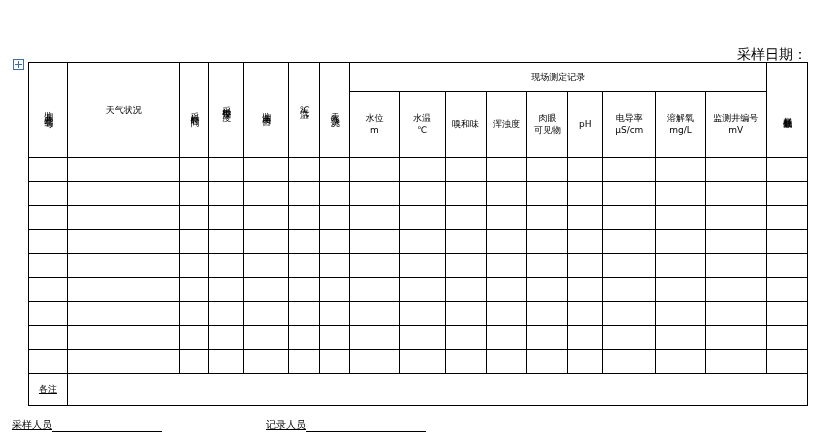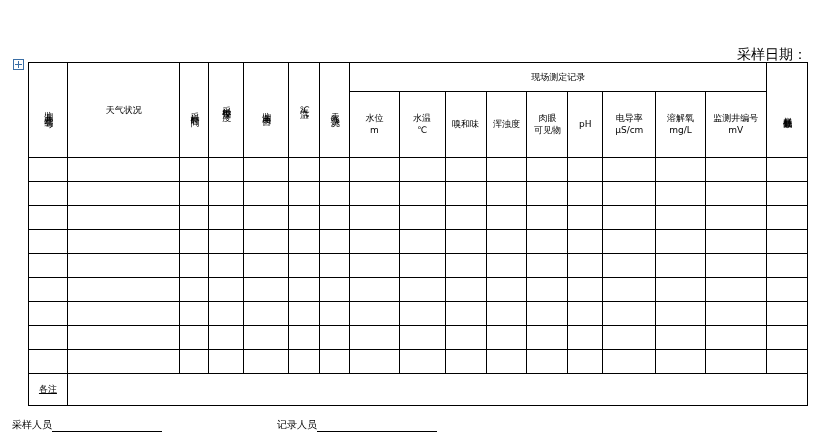--- a/index.html
+++ b/index.html
@@ -118,23 +118,24 @@
   .sign-row {
     position: absolute;
     left: 12px;
     top: 418px;
     width: 800px;
     font-size: 10px;
   }
   .sign-item {
     position: absolute;
     white-space: nowrap;
+    text-decoration: underline;
   }
   .sign-1 { left: 0px; }
-  .sign-2 { left: 265px; }
+  .sign-2 { left: 254px; }
   .uline {
     display: inline-block;
     border-bottom: 1px solid #000;
     width: 110px;
     height: 11px;
     vertical-align: bottom;
   }
   .uline-long {
     display: inline-block;
     border-bottom: 1px solid #000;

